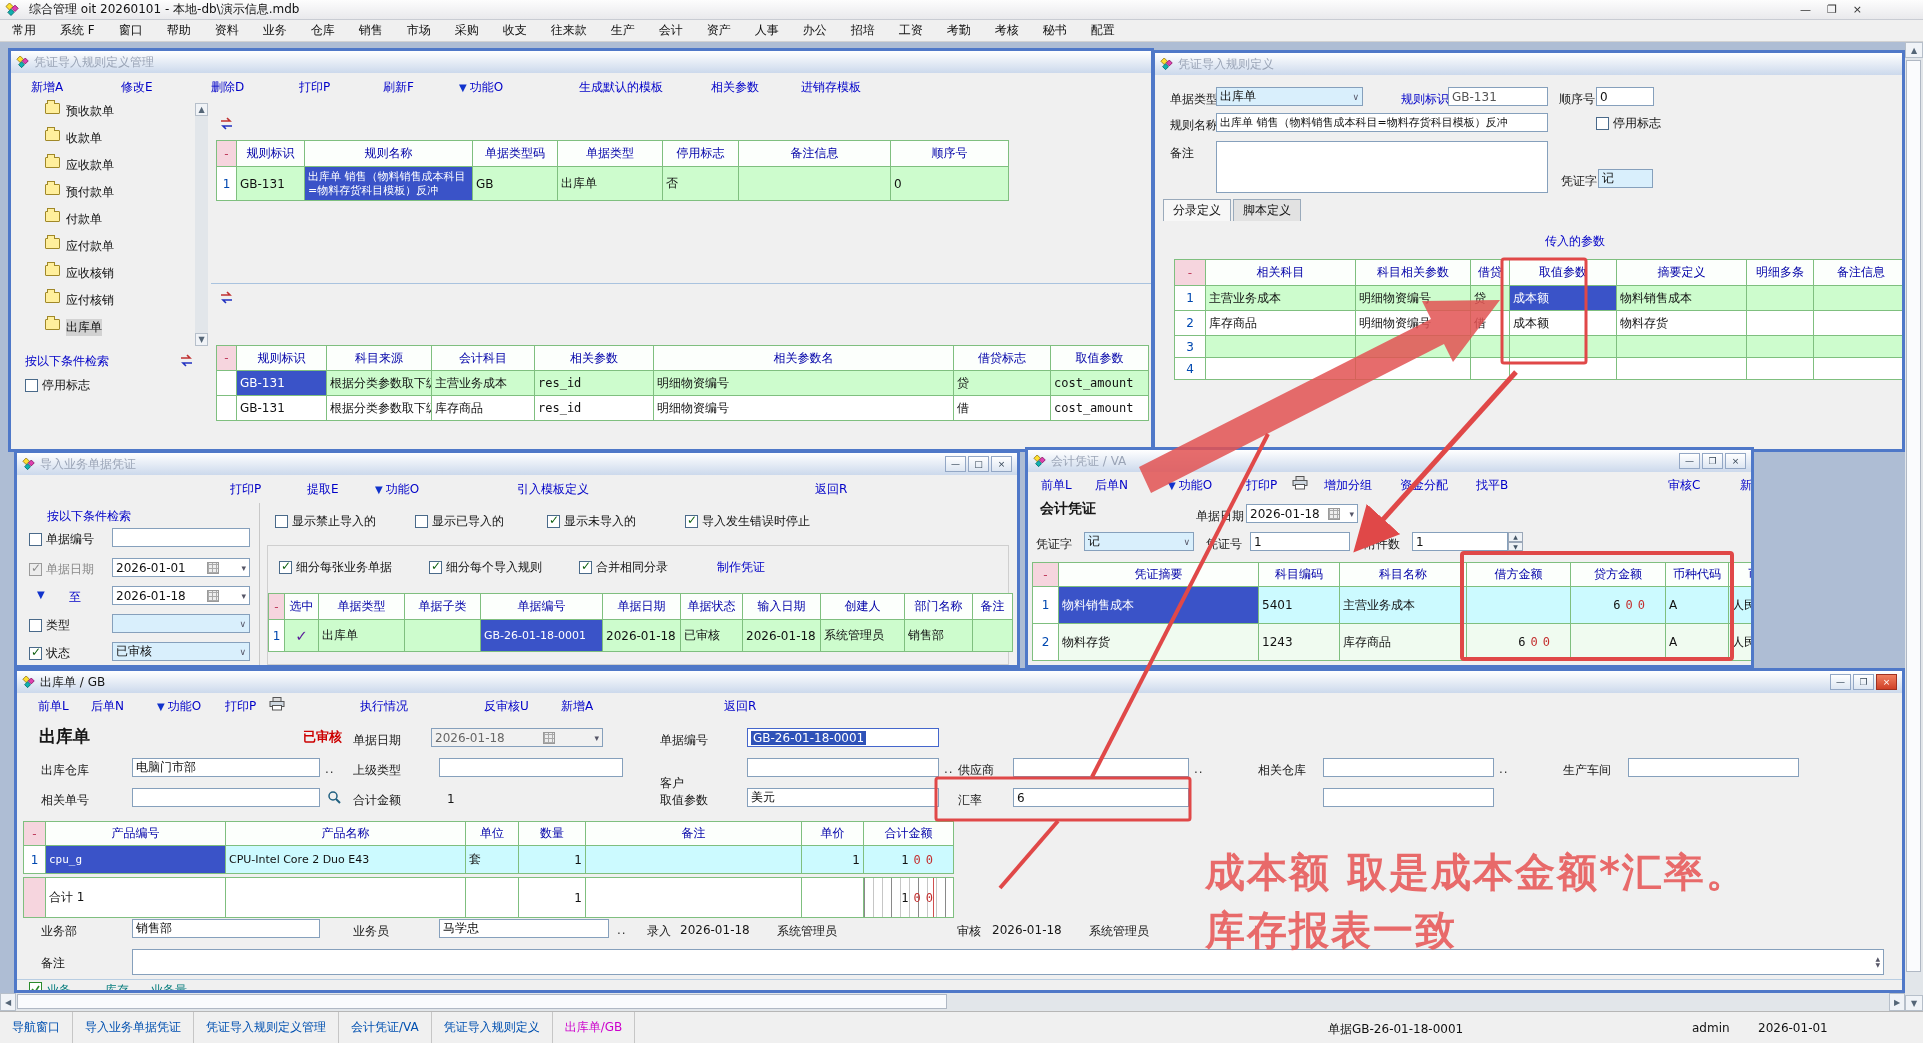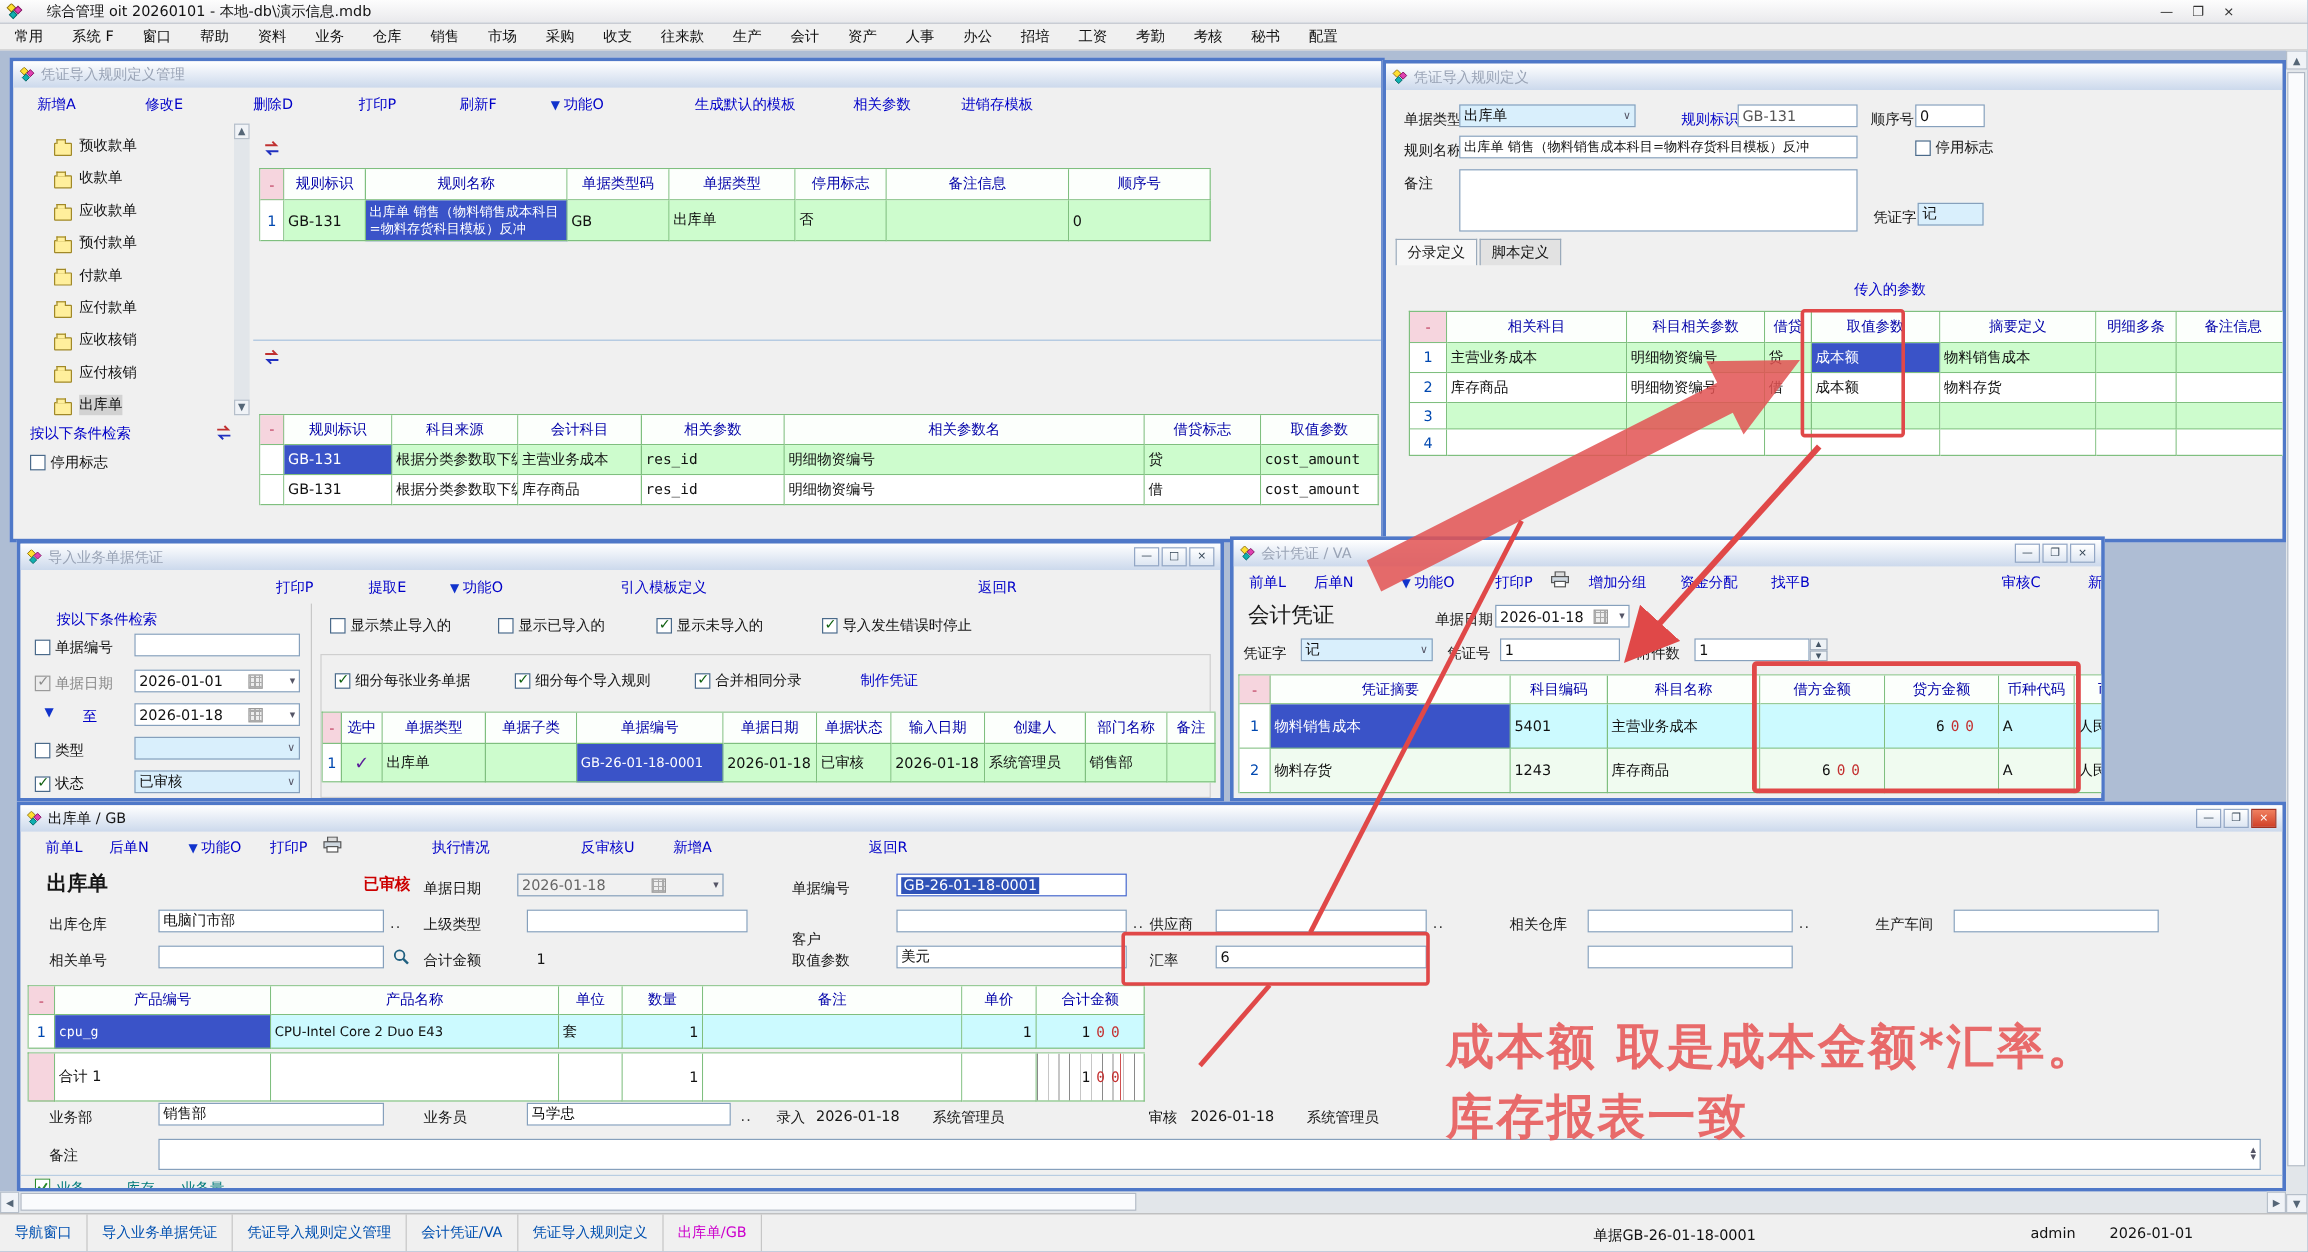--- a/index.html
+++ b/index.html
@@ -1,19 +1,19 @@
 <!DOCTYPE html>
 <html><head>
 <meta charset="utf-8">
 <style>
 *{margin:0;padding:0;box-sizing:border-box}
 html,body{width:1923px;height:1043px}
 body{position:relative;background:#aebdd4;font-family:"DejaVu Sans","Liberation Sans",sans-serif;font-size:12px;color:#111;overflow:hidden}
 .abs{position:absolute}
-.titlebar{position:absolute;top:0;left:0;right:0;height:20px;background:linear-gradient(#fdfdfd,#e9e9ec);border-bottom:1px solid #c9ccd3;display:flex;align-items:center;gap:20px;padding:0 5px;z-index:10}
+.titlebar{position:absolute;top:0;left:0;right:0;height:20px;background:linear-gradient(#fdfdfd,#e9e9ec);border-bottom:1px solid #c9ccd3;display:flex;align-items:center;gap:10px;padding:0 5px;z-index:10}
 .menubar{position:absolute;top:20px;left:0;right:0;height:22px;background:#f0f0f0;border-bottom:1px solid #d2d2d2;display:flex;align-items:center;z-index:10}
 .menubar>span{padding:0 12px;white-space:nowrap}
 .wctrl{margin-left:auto;display:flex;gap:16px;margin-right:56px;color:#333;font-size:11px}
 .win{position:absolute;border:3px solid #4f78c8;background:#f0f0f0;overflow:hidden}
 .tbar{height:22px;background:linear-gradient(#ffffff,#ccd9ec);display:flex;align-items:center;gap:5px;padding:0 5px;color:#9aa4b6;overflow:hidden}
 .tbar.act{color:#161616}
 .tbtns{margin-left:auto;display:flex;gap:2px}
 .wbtn{width:21px;height:16px;border:1px solid #93a7c5;background:linear-gradient(#ffffff,#dde6f2);font-size:9px;color:#345;display:flex;align-items:center;justify-content:center}
 .wbtn.cls{background:linear-gradient(#f08060,#d04028);color:#fff;border-color:#a03020}
 .tlnk{position:absolute;color:#0000c8;white-space:nowrap}
@@ -41,21 +41,21 @@
 .rc .gc{background:#ccfaff}
 .rp .gc{background:#f0fbf0}
 .gc.no{justify-content:center;color:#0048b0;background:#fff}
 .gc.pk{background:#f6d5de}
 .gc.sel{background:#3a53c8 !important;color:#fff}
 .gc.r{justify-content:flex-end}
 .gc.wrap{white-space:normal;line-height:1.2;font-size:11px}
 .amt{justify-content:flex-end;padding-right:15px;letter-spacing:5px;font-family:"DejaVu Sans Mono","Liberation Mono",monospace;background-image:linear-gradient(90deg,transparent 0,transparent calc(100% - 20px),#d05050 calc(100% - 20px),#d05050 calc(100% - 19px),transparent calc(100% - 19px)),repeating-linear-gradient(90deg,#8a8a8a 0 1px,transparent 1px 27px),repeating-linear-gradient(90deg,#c6c6c6 0 1px,transparent 1px 9px)}
 .amt .ar{color:#c43030}
 .tree{position:absolute;left:10px;top:52px;width:172px}
-.ti{height:27px;display:flex;align-items:flex-end;gap:6px;padding-left:24px}
+.ti{height:27px;display:flex;align-items:flex-start;gap:6px;padding-left:24px}
 .ti.on .tilbl{background:#d2d2d2}
 .fold{width:15px;height:11px;background:#ffef9c;border:1px solid #a08828;border-radius:1px;position:relative;flex:none}
 .fold::before{content:"";position:absolute;top:-4px;left:1px;width:6px;height:3px;background:#ffef9c;border:1px solid #a08828;border-bottom:none}
 .tab{display:inline-block;border:1px solid #9aaabb;border-bottom:none;padding:2px 9px;background:#e2e2e2;margin-right:2px}
 .tab.on{background:#f7f7f7}
 .sb{position:absolute;background:#e2e6ea}
 .sbtn{position:absolute;background:#f0f3f7;border:1px solid #b6bfca;color:#567;font-size:8px;display:flex;align-items:center;justify-content:center}
 .sthumb{position:absolute;background:#fafbfd;border:1px solid #b0b8c4}
 .taskbar{position:absolute;left:0;top:1011px;width:1923px;height:32px;background:#f0f0f0;border-top:1px solid #b6b6b6;display:flex;align-items:stretch;z-index:9}
 .tkitem{display:flex;align-items:center;padding:0 12px;border-right:1px solid #c6c6c6;color:#0050b0;white-space:nowrap}
@@ -495,21 +495,21 @@
       <rect x="1" y="4.5" width="14" height="5" fill="#cfd8e0" stroke="#555"></rect>
       <rect x="3.5" y="8.5" width="9" height="4.5" fill="#fff" stroke="#555"></rect>
     </svg>
   <span class="tlnk" style="left:296px;top:27px">增加分组</span>
   <span class="tlnk" style="left:372px;top:27px">资金分配</span>
   <span class="tlnk" style="left:448px;top:27px">找平B</span>
   <span class="tlnk" style="left:640px;top:27px">审核C</span>
   <span class="tlnk" style="left:712px;top:27px">新增A</span>
   <span class="tlnk" style="left:768px;top:27px">保存S</span>
   <span class="tlnk" style="left:824px;top:27px">返回R</span>
-  <span class="lbl" style="left:12px;top:50px;font-size:18px;font-weight:normal">会计凭证</span>
+  <span class="lbl" style="left:12px;top:50px;font-size:14px;font-weight:bold">会计凭证</span>
   <span class="lbl" style="left:168px;top:58px">单据日期</span>
   <div class="inp" style="left:218px;top:54px;width:112px">
       <span>2026-01-18</span>
       <span class="dg"></span>
       <span class="sarr">▾</span>
     </div>
   <span class="lbl" style="left:8px;top:86px">凭证字</span>
   <div class="inp lb" style="left:56px;top:82px;width:110px">
       <span>记</span>
       <span class="sarr">∨</span>

